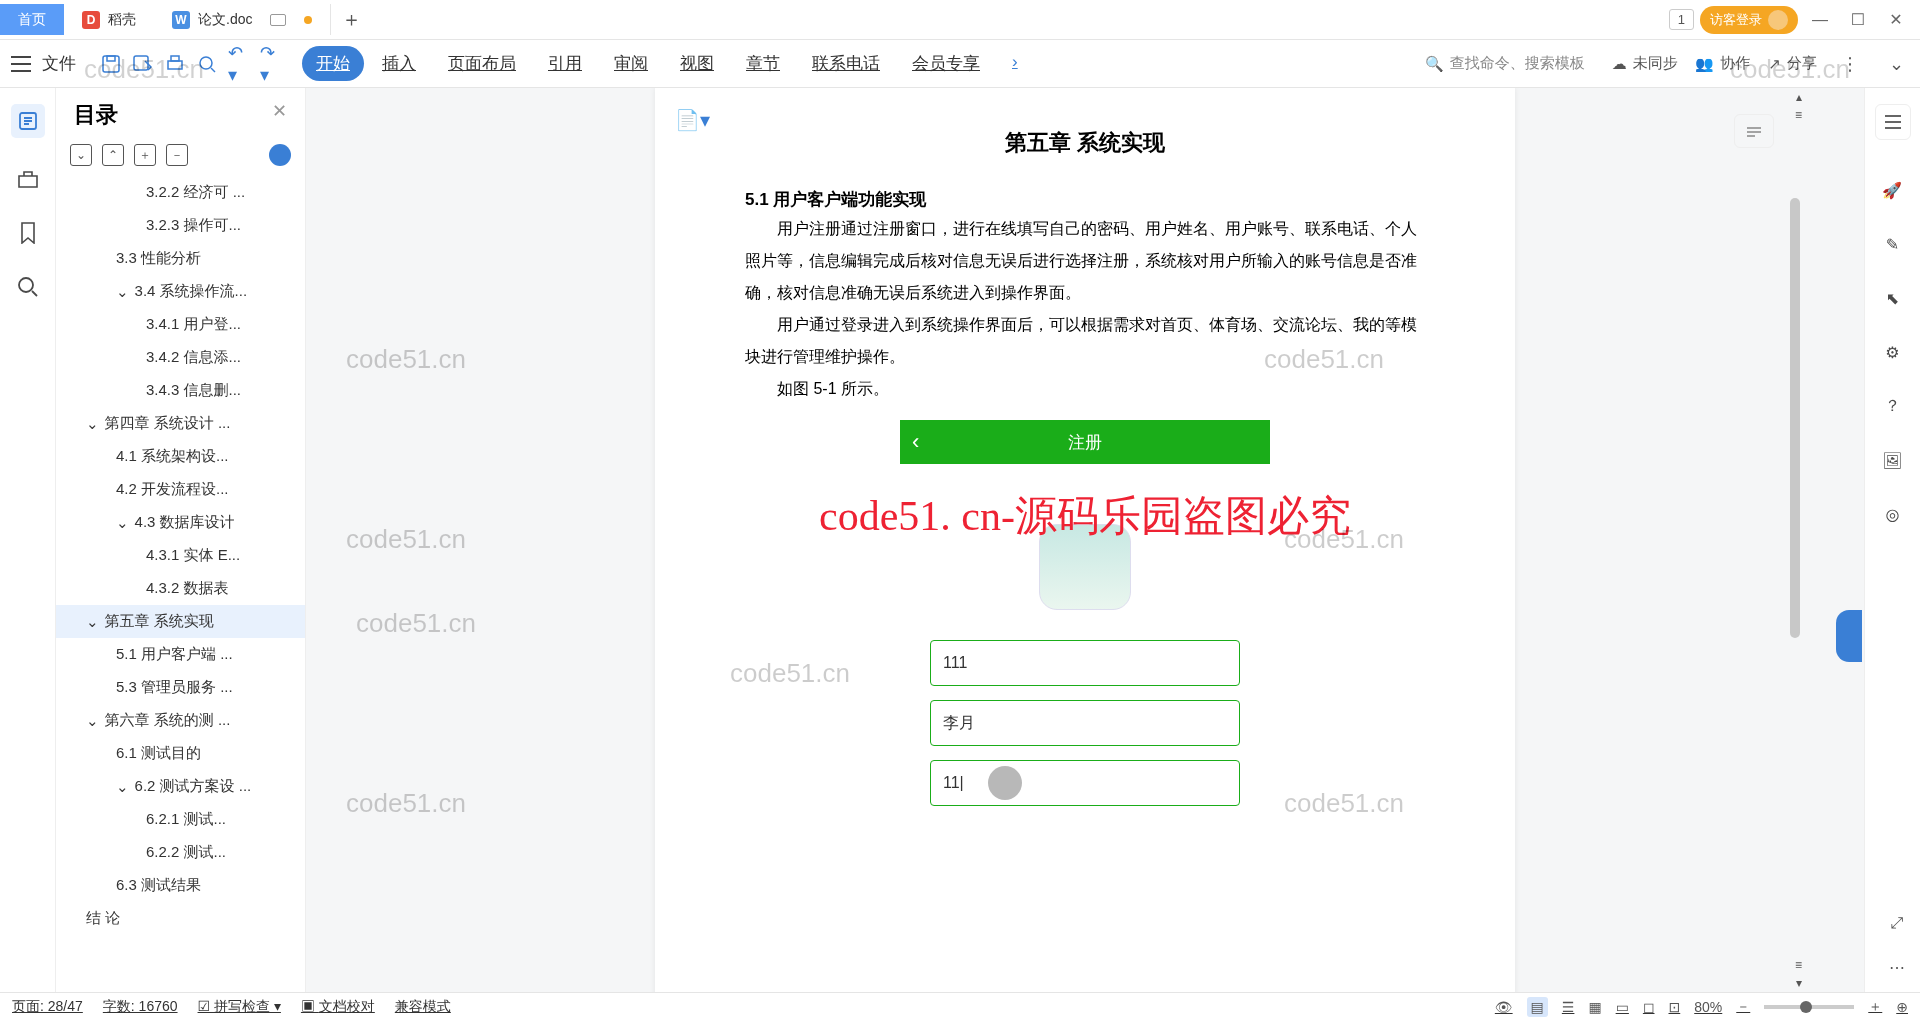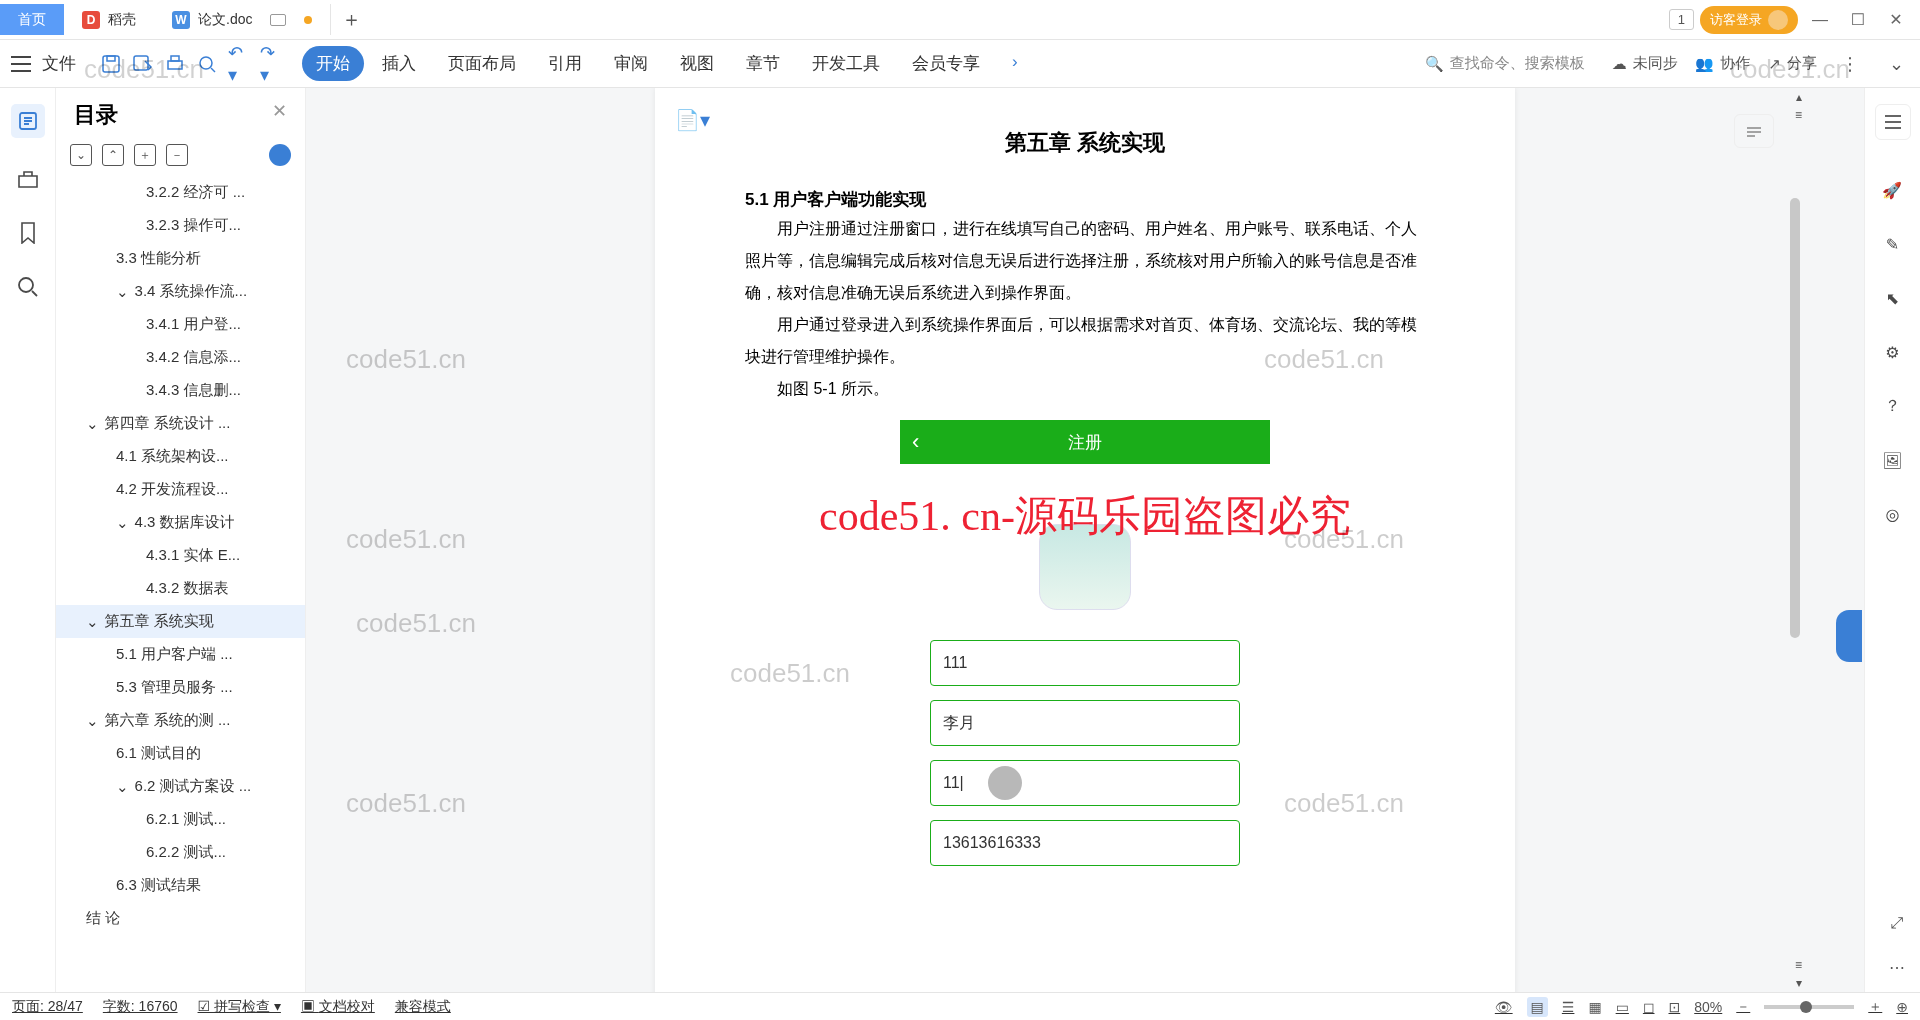--- a/index.html
+++ b/index.html
@@ -19,21 +19,21 @@
 .login-pill { background:#f5a623; color:#fff; border-radius:14px; padding:4px 10px; font-size:13px; display:flex; align-items:center; gap:6px; }
 .login-pill .av { width:20px; height:20px; border-radius:50%; background:#f7c77a; }
 .winctl { width:32px; height:32px; display:flex; align-items:center; justify-content:center; color:#666; cursor:pointer; font-size:16px; }
 .toolbar { height:48px; display:flex; align-items:center; border-bottom:1px solid #e5e5e5; padding:0 10px; }
 .tb-left { display:flex; align-items:center; gap:10px; }
 .tb-ico { width:22px; height:22px; color:#3a7fd5; display:flex; align-items:center; justify-content:center; font-size:18px; cursor:pointer; }
 .tb-ico.g { color:#4a4a4a; }
 .tb-file { font-size:17px; color:#333; margin-right:8px; }
 .tb-qa { display:flex; gap:10px; margin-left:6px; }
 .tb-menu { display:flex; gap:4px; margin-left:20px; }
-.tb-menu .m { padding:6px 14px; font-size:17px; color:#333; cursor:pointer; border-radius:18px; }
+.tb-menu .m { padding:6px 14px; font-size:17px; color:#333; cursor:pointer; border-radius:18px;text-decoration:underline; }
 .tb-menu .m.active { background:#3a7fd5; color:#fff; }
 .tb-right { margin-left:auto; display:flex; align-items:center; gap:18px; }
 .search-cmd { display:flex; align-items:center; gap:6px; color:#888; font-size:15px; border:1px solid transparent; padding:4px 8px; }
 .tb-rlink { display:flex; align-items:center; gap:6px; color:#555; font-size:15px; cursor:pointer; }
 .tb-chev { color:#555; font-size:18px; cursor:pointer; padding:0 6px; }
 .main { position:absolute; top:88px; bottom:28px; left:0; right:0; display:flex; }
 .leftrail { width:56px; background:#fff; border-right:1px solid #eee; display:flex; flex-direction:column; align-items:center; gap:28px; padding-top:16px; }
 .leftrail .ri { width:26px; height:26px; color:#4a4a4a; display:flex; align-items:center; justify-content:center; cursor:pointer; }
 .leftrail .ri.active { color:#3a7fd5; background:#e8f1fd; border-radius:5px; padding:4px; width:34px; height:34px; }
 .toc { width:250px; background:#fff; border-right:1px solid #eee; display:flex; flex-direction:column; }
@@ -153,21 +153,21 @@
     </div>
   </div>
   <div class="tb-menu">
     <div class="m active">开始</div>
     <div class="m">插入</div>
     <div class="m">页面布局</div>
     <div class="m">引用</div>
     <div class="m">审阅</div>
     <div class="m">视图</div>
     <div class="m">章节</div>
-    <div class="m">开发工具</div>
+    <div class="m">联系电话</div>
     <div class="m">会员专享</div>
     <div class="m" style="color:#3a7fd5;">›</div>
   </div>
   <div class="tb-right">
     <div class="search-cmd">
         <span>🔍</span>
         <span>查找命令、搜索模板</span>
       </div>
     <div class="tb-rlink">
         <span>☁</span>
@@ -284,21 +284,20 @@
               <span class="bk">‹</span>
               <span>注册</span>
             </div>
           <div class="app-logo"></div>
           <div class="app-field">111</div>
           <div class="app-field">李月</div>
           <div style="position:relative;">
             <div class="app-field">11|</div>
             <div class="slider-knob" style="left:88px; top:6px;"></div>
           </div>
-          <div class="app-field">13613616333</div>
         </div>
       </div>
     </div>
 
     <div class="wm-big">code51. cn-源码乐园盗图必究</div>
 
     <div class="wm-s" style="left:40px; top:256px;">code51.cn</div>
     <div class="wm-s" style="right:480px; top:256px;">code51.cn</div>
     <div class="wm-s" style="left:50px; top:520px;">code51.cn</div>
     <div class="wm-s" style="left:40px; top:436px;">code51.cn</div>

